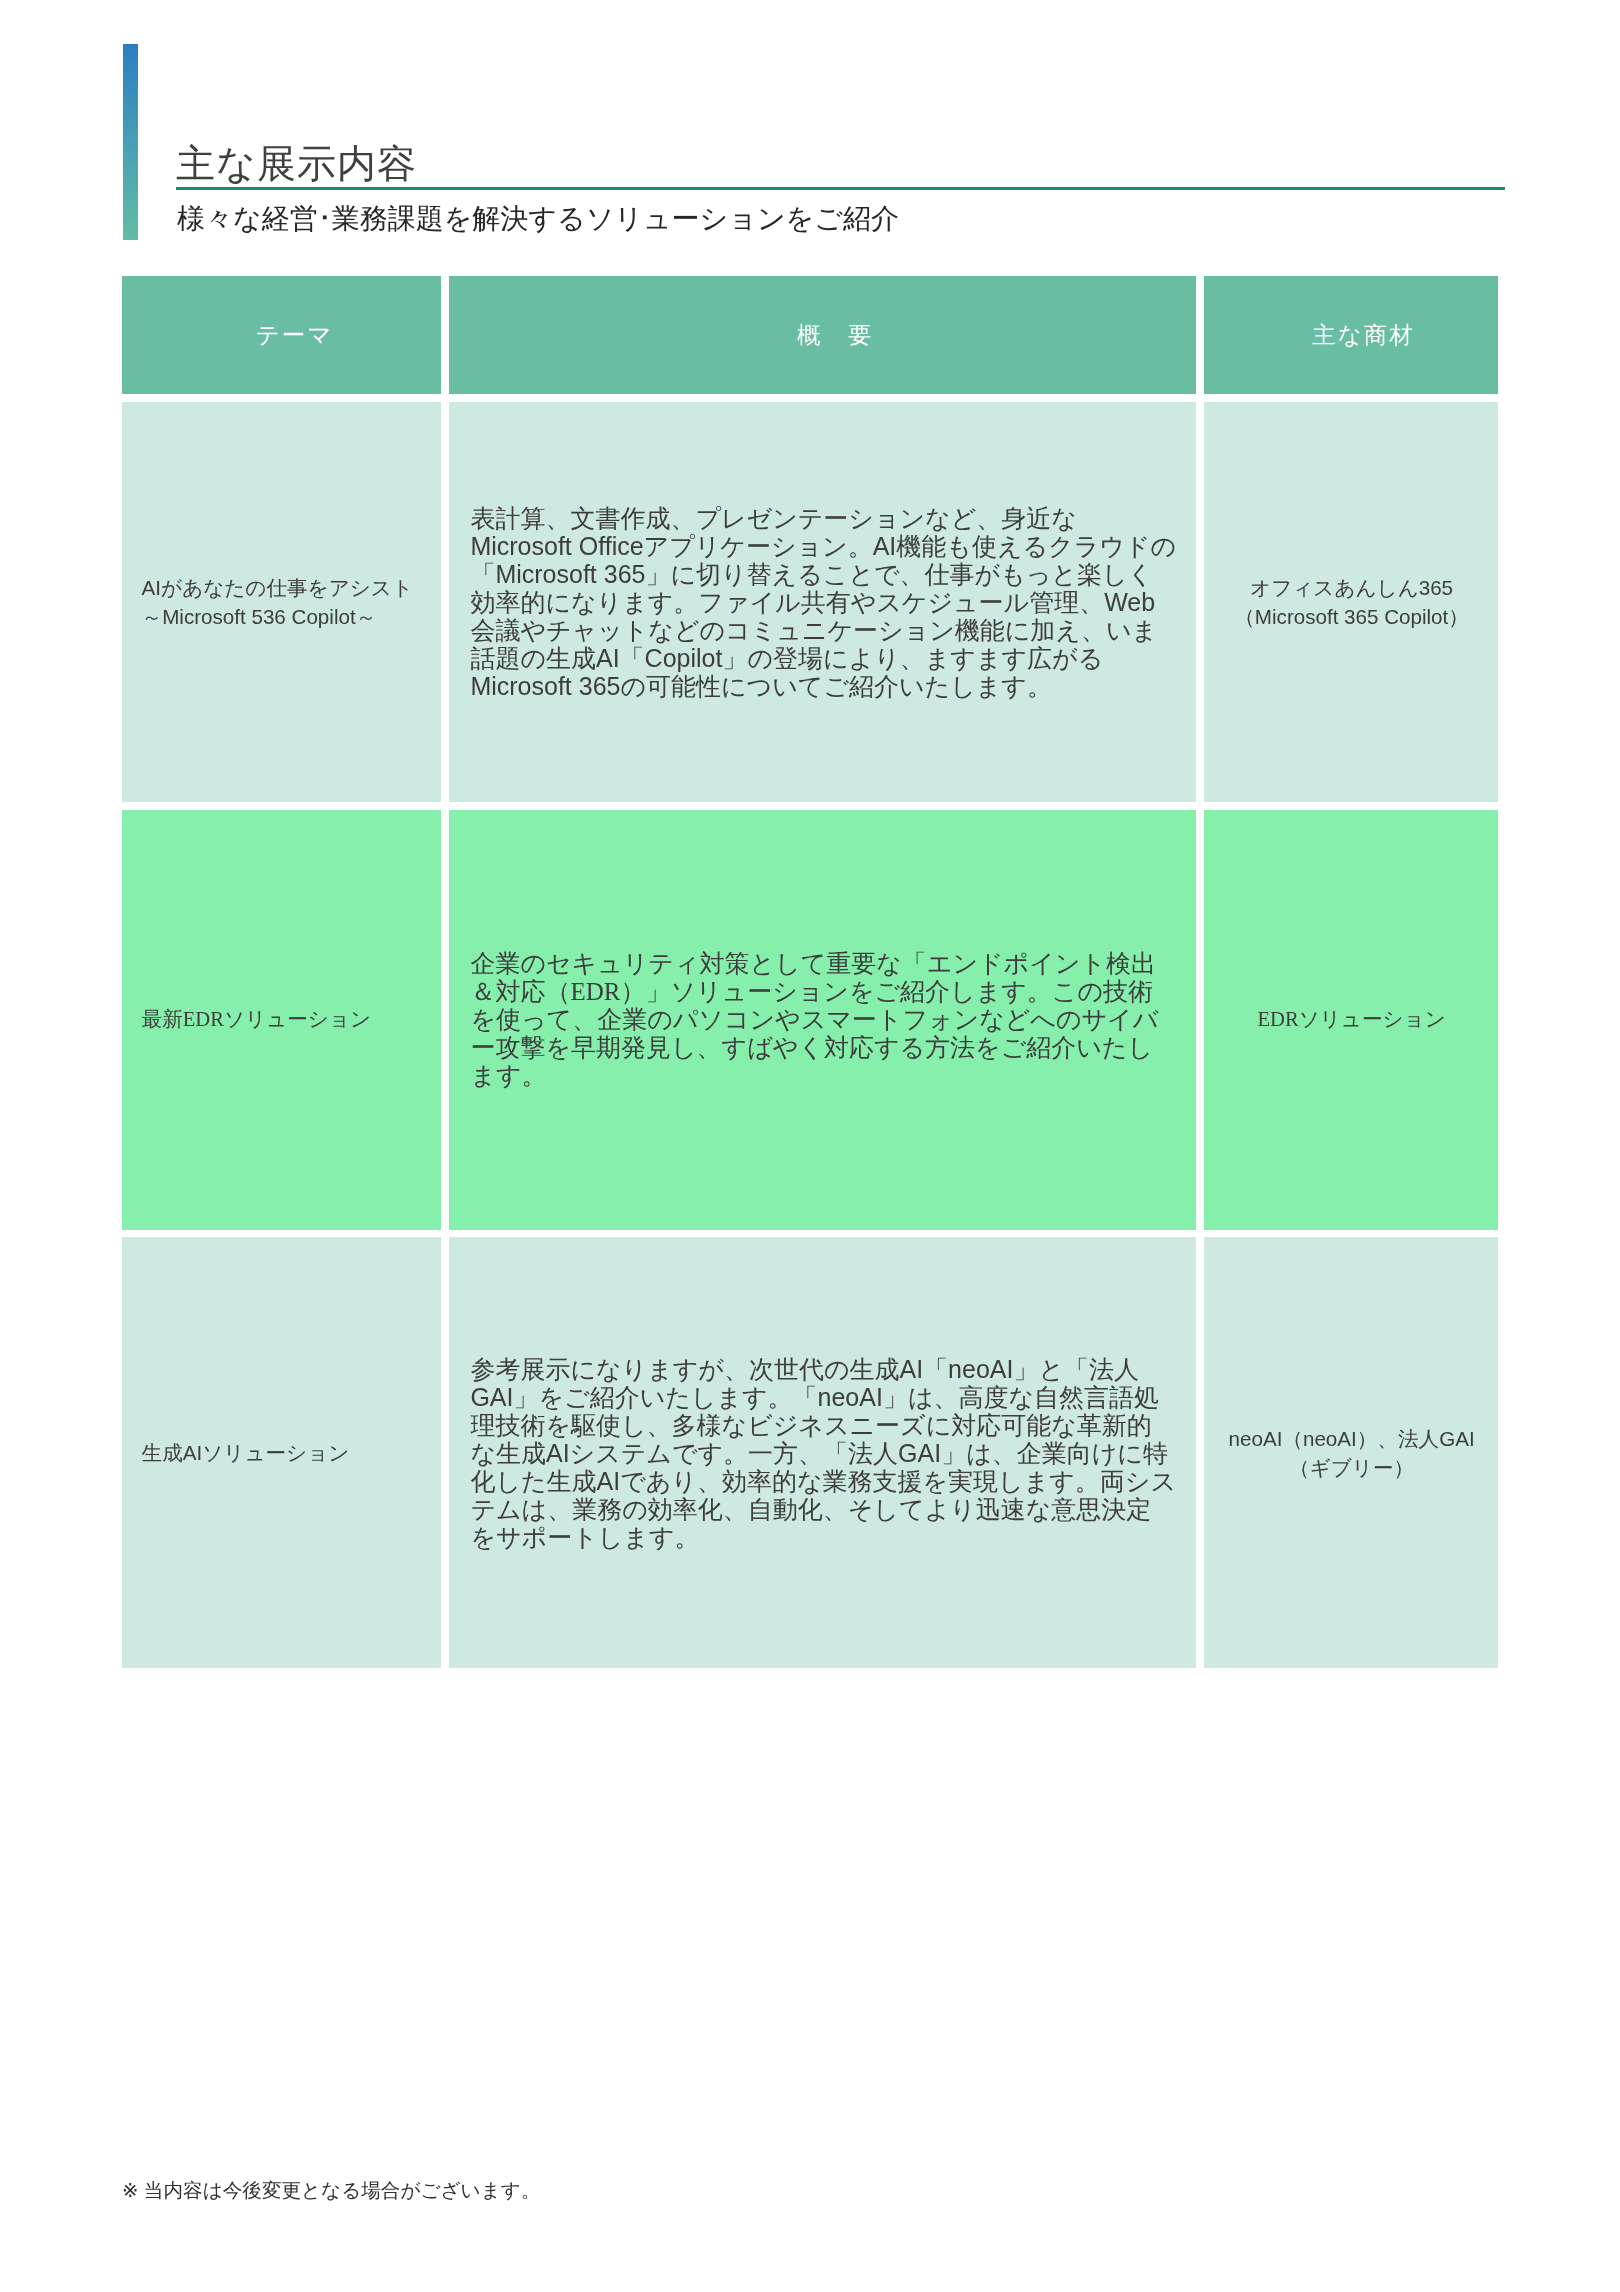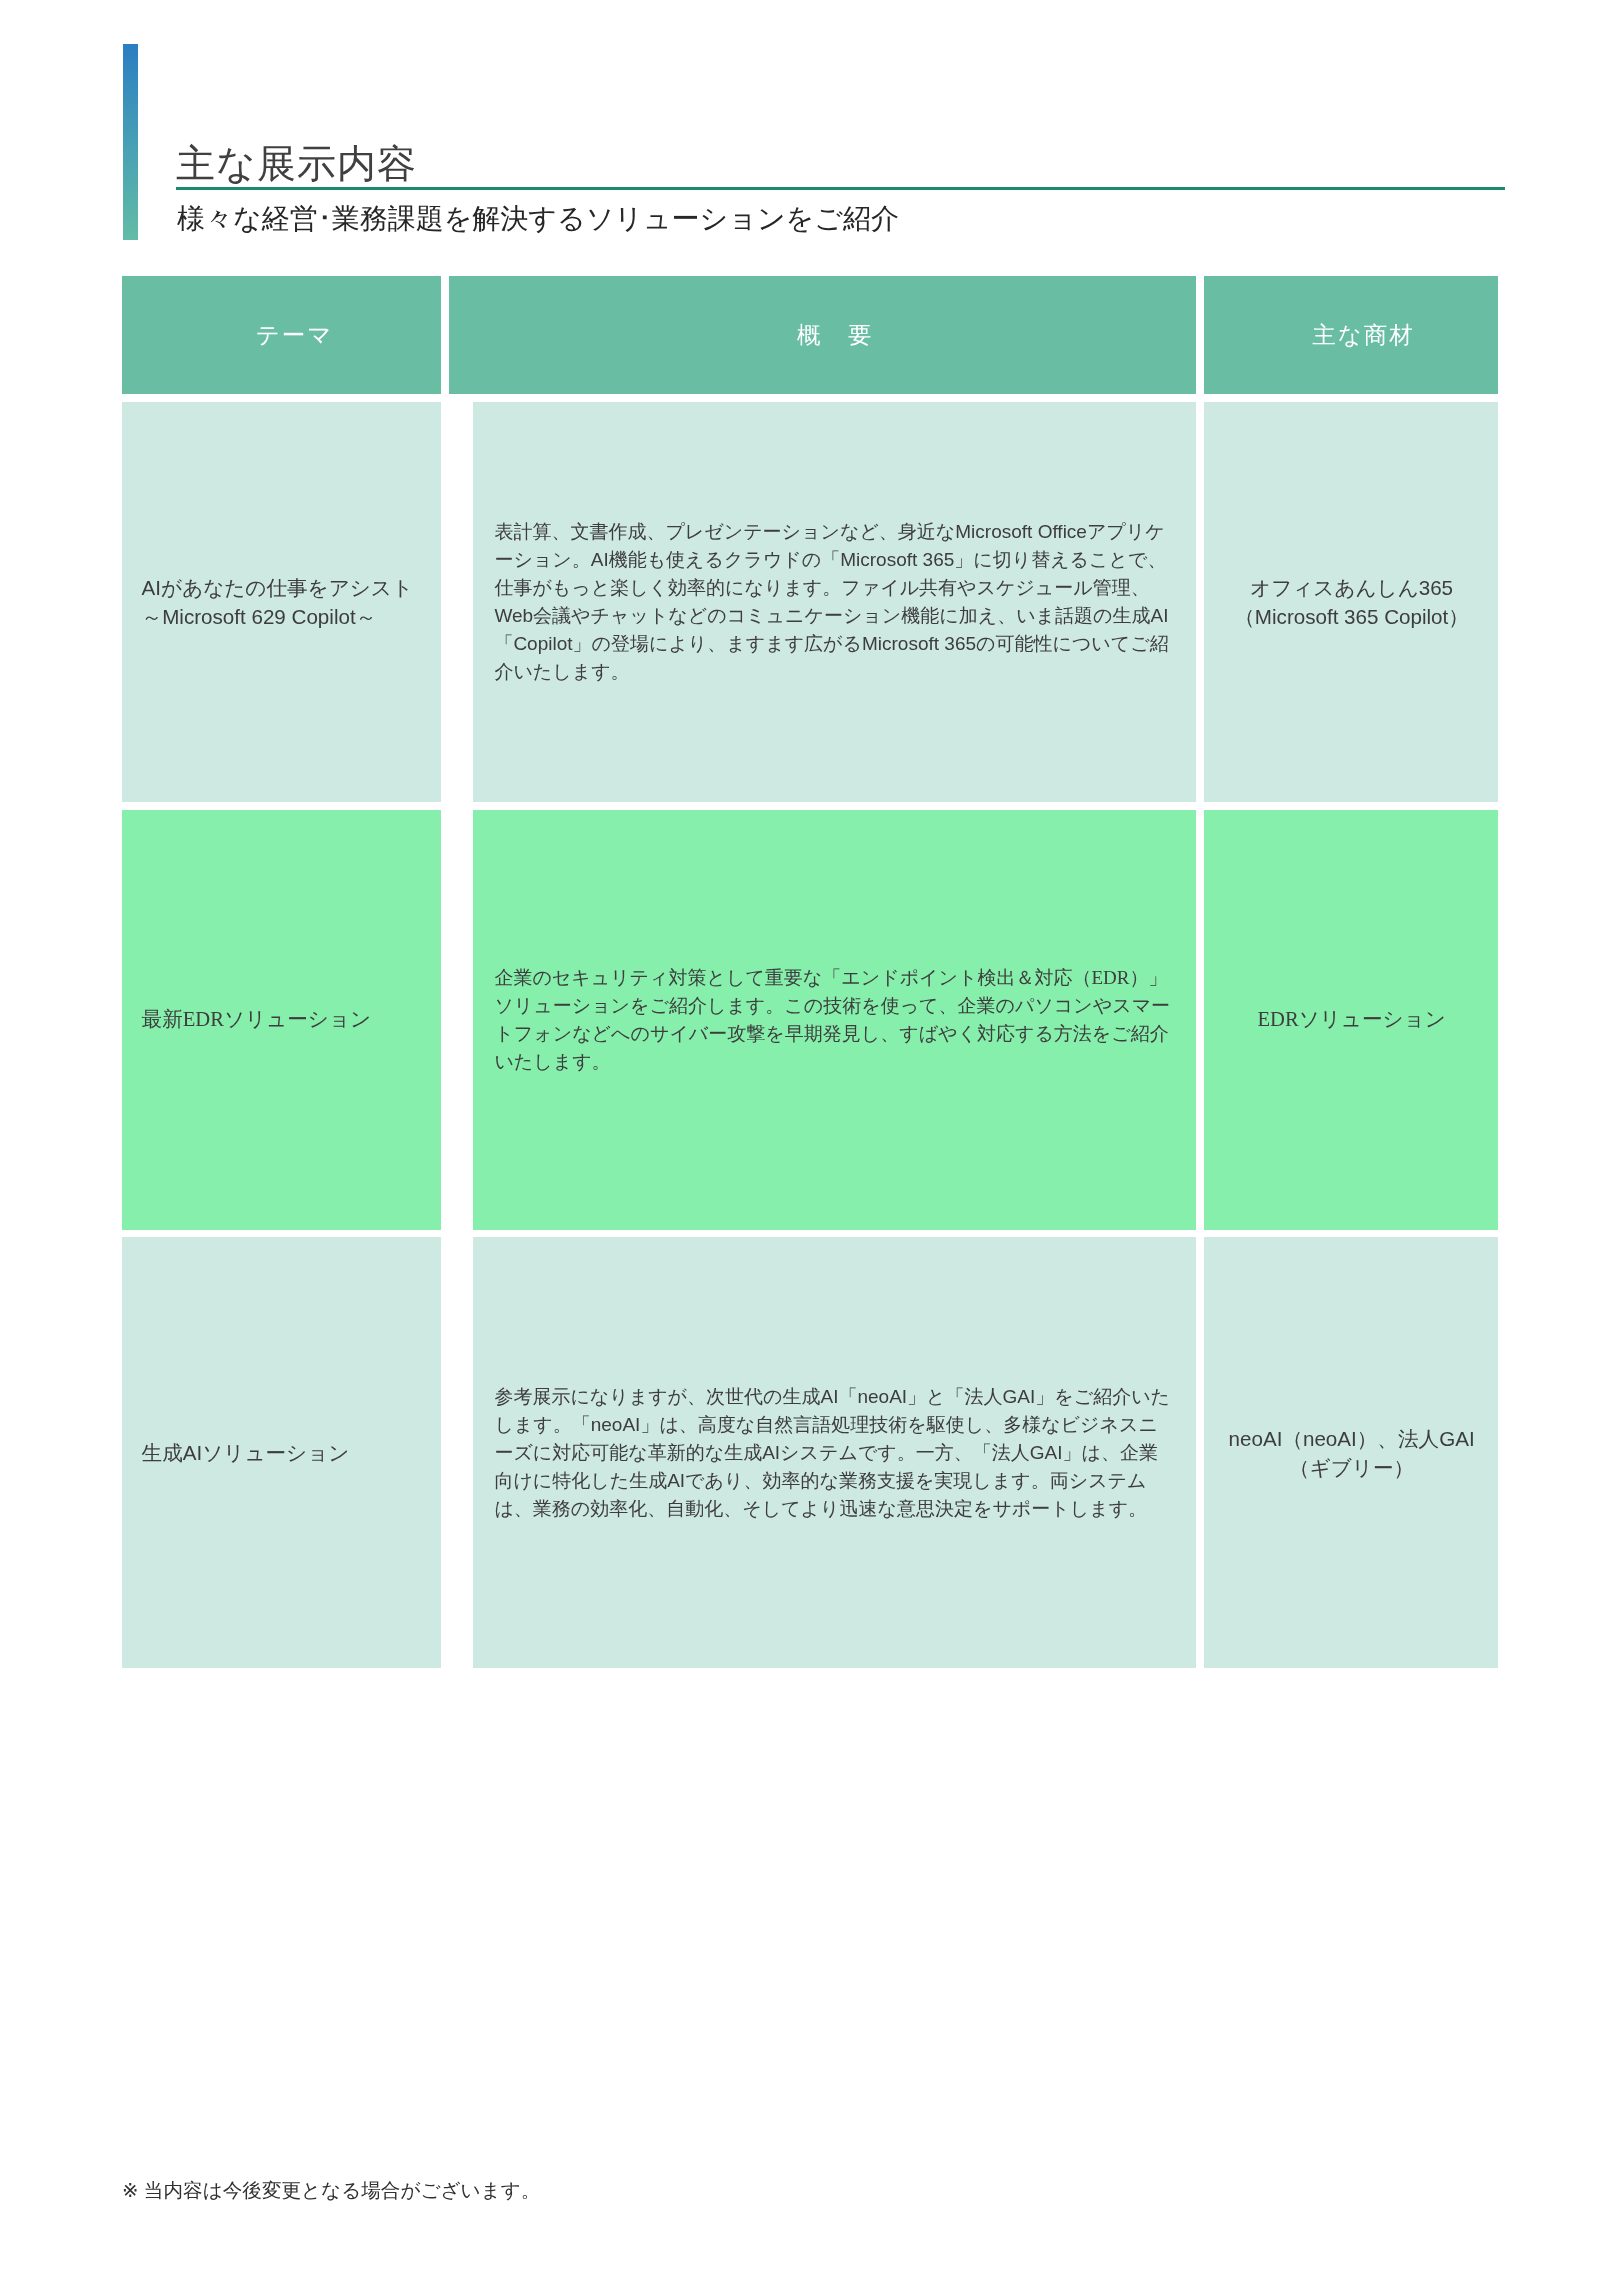--- a/index.html
+++ b/index.html
@@ -67,21 +67,21 @@
     color: #ffffff;
     justify-content: center;
     text-align: center;
     font-size: 23.5px;
     letter-spacing: 2px;
     padding-left: 26px;
   }
   .band-green { background: #cee8e2; }
   .band-white { background: #86efac; font-family: Liberation Serif, serif; }
   .c1 { padding: 11.8px 17.6px 11.8px 19.6px; font-size: 20.6px; line-height: 29px; }
-  .c2 { padding: 11.8px 19.6px 11.8px 21.6px; font-size: 19px; line-height: 28px; margin-left: 24px; }
+  .c2 { padding: 11.8px 19.6px 11.8px 21.6px; font-size: 25px; line-height: 28px; }
   .c3 { padding: 11.8px 9.8px 11.8px 11.8px; font-size: 20.6px; line-height: 29px; text-align: center; }
 
   
   .footnote {
     position: absolute;
     left: 122px; top: 2177px;
     font-size: 19.6px;
     color: #303030;
   }
 </style>
@@ -102,21 +102,21 @@
     <div class="txt">テーマ</div>
   </div>
   <div class="cell head">
     <div class="txt">概　要</div>
   </div>
   <div class="cell head">
     <div class="txt">主な商材</div>
   </div>
 
   <div class="cell band-green c1">
-    <div class="txt">AIがあなたの仕事をアシスト　～Microsoft 629 Copilot～</div>
+    <div class="txt">AIがあなたの仕事をアシスト　～Microsoft 536 Copilot～</div>
   </div>
   <div class="cell band-green c2">
     <div class="txt">表計算、文書作成、プレゼンテーションなど、身近なMicrosoft Officeアプリケーション。AI機能も使えるクラウドの「Microsoft 365」に切り替えることで、仕事がもっと楽しく効率的になります。ファイル共有やスケジュール管理、Web会議やチャットなどのコミュニケーション機能に加え、いま話題の生成AI「Copilot」の登場により、ますます広がるMicrosoft 365の可能性についてご紹介いたします。</div>
   </div>
   <div class="cell band-green c3">
     <div class="txt">オフィスあんしん365（Microsoft 365 Copilot）</div>
   </div>
 
   <div class="cell band-white c1">
     <div class="txt">最新EDRソリューション</div>

